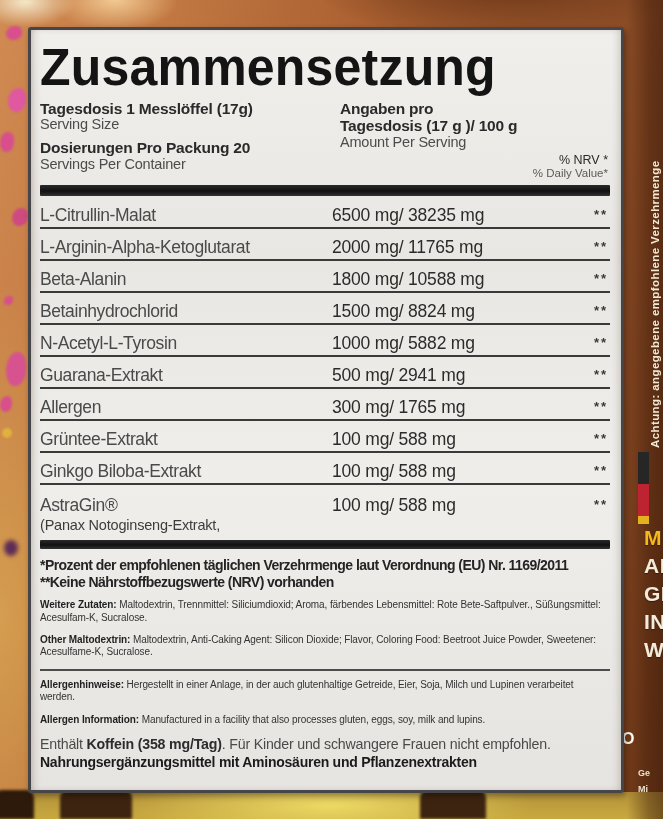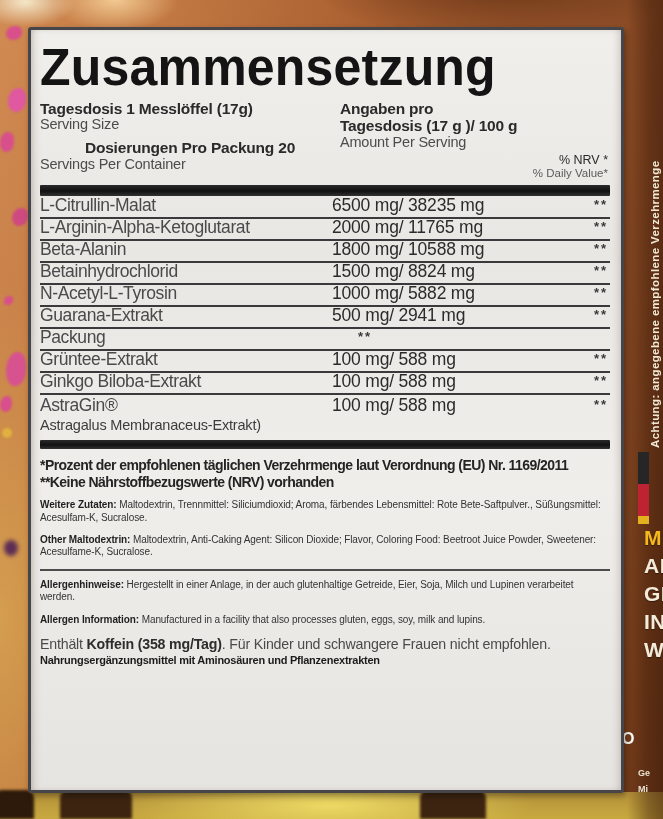--- a/index.html
+++ b/index.html
@@ -53,40 +53,40 @@
     background:linear-gradient(180deg,#f0efec 0%,#e9e7e4 30%,#efeeeb 60%,#e6e4e1 100%);
     box-shadow:inset 6px 0 10px -6px rgba(120,100,80,.55), inset -6px 0 10px -6px rgba(120,100,80,.45), 2px 3px 6px rgba(0,0,0,.35);
     padding:4px 11px 6px 9px;color:#1e1e1e;}
   .title{font-size:50px;font-weight:bold;letter-spacing:.2px;line-height:1.0;color:#141414;
     transform:scaleY(1.02);transform-origin:left top;margin:8px 0 6px 0;}
   .hdr{display:flex;margin-top:8px;}
   .hdr-left{width:300px;}
   .hdr-right{flex:1;}
   .b15{font-size:15.5px;font-weight:bold;color:#2a2a2a;line-height:1.12;letter-spacing:-.2px;}
   .r14{font-size:14.5px;color:#4c4c4c;line-height:1.1;letter-spacing:-.2px;}
-  .gap6{margin-top:6px;text-align:center;}
+  .gap6{margin-top:6px;}
   .nrv-block{text-align:right;margin-top:2px;padding-right:2px;}
   .nrv1{font-size:12.5px;font-weight:normal;color:#2a2a2a;}
   .nrv2{font-size:11.5px;color:#5a5a5a;}
   .bar{height:11px;background:linear-gradient(180deg,#2a2a2a,#111 55%,#333);border-radius:1px;margin:6px 0 0 0;}
   .bar2{height:9px;margin-top:6px;}
   .tbl{margin-top:1px;}
-  .row{display:flex;align-items:flex-end;border-bottom:2px solid #3a3a3c;padding:4px 0 1px 0;height:22px;}
+  .row{display:flex;align-items:flex-end;border-bottom:2px solid #3a3a3c;padding:4px 0 1px 0;height:32px;}
   .row.noline{border-bottom:none;}
   .row .nm{width:292px;font-size:17.5px;color:#4a4a4a;letter-spacing:-.4px;white-space:nowrap;}
   .row .amt{flex:1;font-size:17.5px;color:#2b2b2b;letter-spacing:-.2px;}
   .row .ast{width:42px;text-align:right;font-size:13px;font-weight:bold;color:#3a3a3a;letter-spacing:2px;padding-right:2px;line-height:1.6;}
   .sub{font-size:14.5px;color:#3c3c3c;line-height:1.2;letter-spacing:-.2px;}
   .foot{margin-top:8px;font-size:14px;font-weight:bold;color:#242424;letter-spacing:-.55px;line-height:1.22;}
   .para{margin-top:8px;font-size:10px;color:#333;line-height:1.24;letter-spacing:-.1px;}
   .para .lbl{font-weight:bold;color:#1f1f1f;}
   .sep{border:none;border-top:2px solid #4c4c4c;margin:7px 0 2px 0;}
   .caffeine{margin-top:9px;font-size:14.2px;color:#4a4a4a;letter-spacing:-.2px;white-space:nowrap;overflow:hidden;}
   .caffeine .bold{font-weight:bold;color:#2c2c2c;}
-  .category{font-size:11px;font-weight:bold;color:#1b1b1b;letter-spacing:-.25px;margin-top:2px;white-space:nowrap;}
+  .category{font-size:14px;font-weight:bold;color:#1b1b1b;letter-spacing:-.25px;margin-top:2px;white-space:nowrap;}
 </style>
 </head>
 <body>
 
 <div class="stage">
 
   <div class="splash sp1"></div>
   <div class="splash sp2"></div>
   <div class="splash sp3"></div>
   <div class="splash sp4"></div>
@@ -163,39 +163,40 @@
         <div class="nm">N-Acetyl-L-Tyrosin</div>
         <div class="amt">1000 mg/ 5882 mg</div>
         <div class="ast">**</div>
       </div>
       <div class="row">
         <div class="nm">Guarana-Extrakt</div>
         <div class="amt">500 mg/ 2941 mg</div>
         <div class="ast">**</div>
       </div>
       <div class="row">
-        <div class="nm">Packung</div>
+        <div class="nm">Allergen</div>
+        <div class="amt">300 mg/ 1765 mg</div>
         <div class="ast">**</div>
       </div>
       <div class="row">
         <div class="nm">Grüntee-Extrakt</div>
         <div class="amt">100 mg/ 588 mg</div>
         <div class="ast">**</div>
       </div>
       <div class="row">
         <div class="nm">Ginkgo Biloba-Extrakt</div>
         <div class="amt">100 mg/ 588 mg</div>
         <div class="ast">**</div>
       </div>
       <div class="row noline">
         <div class="nm">AstraGin®</div>
         <div class="amt">100 mg/ 588 mg</div>
         <div class="ast">**</div>
       </div>
-      <div class="sub">Astragalus Membranaceus-Extrakt)</div>
+      <div class="sub">(Panax Notoginseng-Extrakt,</div>
     </div>
 
     <div class="bar bar2"></div>
 
     <div class="foot">
       <div>*Prozent der empfohlenen täglichen Verzehrmenge laut Verordnung (EU) Nr. 1169/2011</div>
       <div>**Keine Nährstoffbezugswerte (NRV) vorhanden</div>
     </div>
 
     <p class="para"><span class="lbl">Weitere Zutaten: </span><span>Maltodextrin, Trennmittel: Siliciumdioxid; Aroma, färbendes Lebensmittel: Rote Bete-Saftpulver., Süßungsmittel: Acesulfam-K, Sucralose.</span></p>

